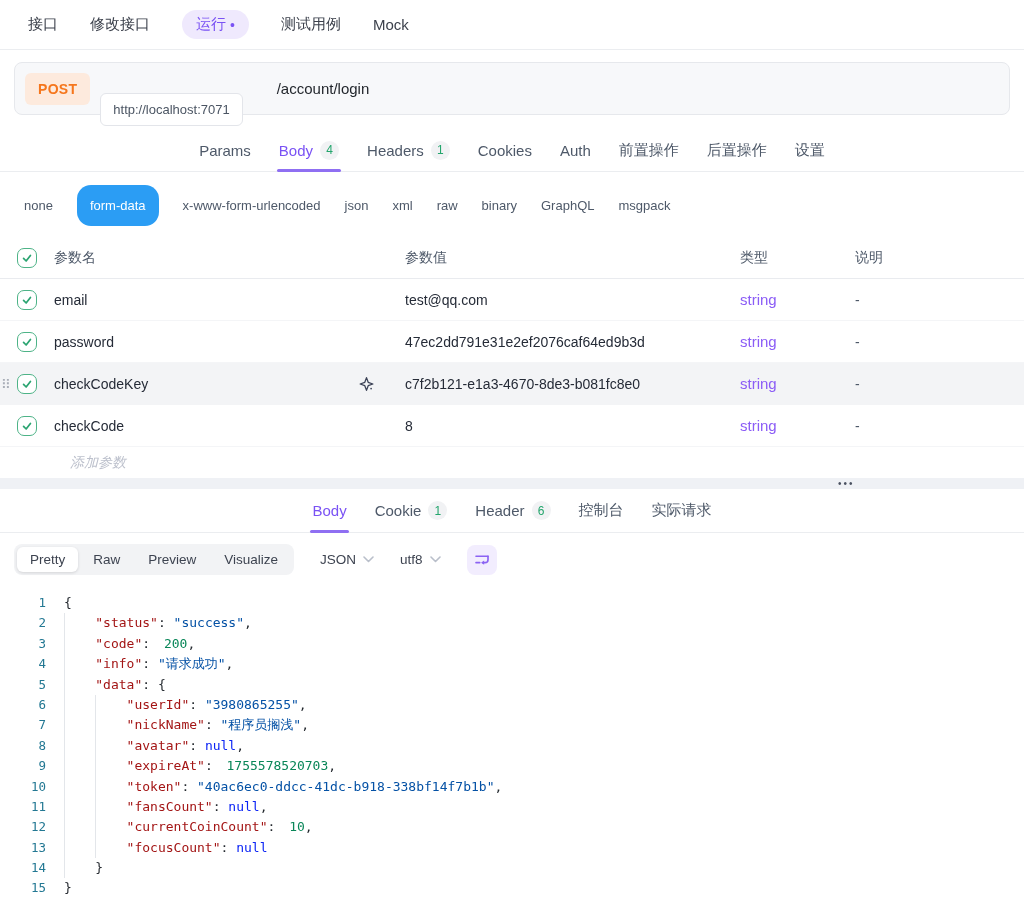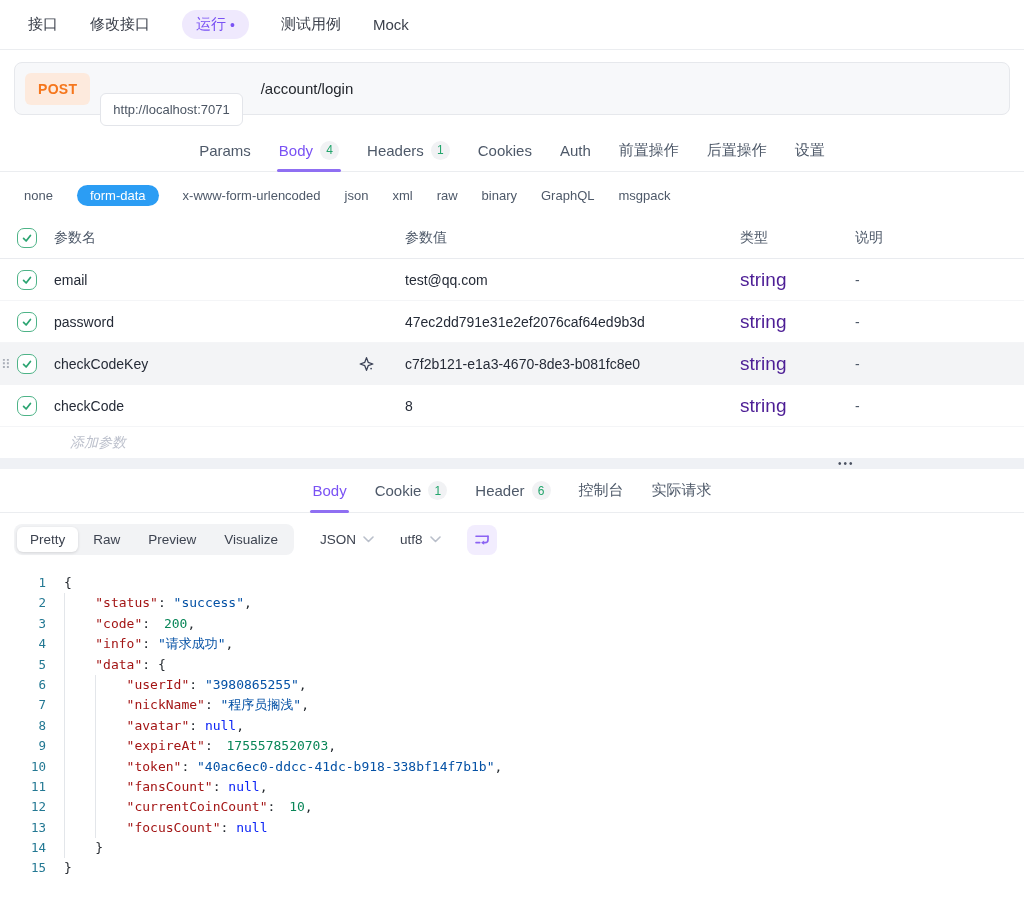--- a/index.html
+++ b/index.html
@@ -12,39 +12,39 @@
   .topnav { height:50px; display:flex; align-items:center; padding:0 28px; gap:32px; border-bottom:1px solid #ebedf0; }
   .toptab { font-size:15px; color:#3c414c; display:flex; align-items:center; gap:4px; cursor:pointer; white-space:nowrap; }
   .toptab.active { background:#efe9fd; color:#7a52f4; padding:5px 14px; border-radius:16px; }
   .toptab-dot { display:none; color:#7a52f4; font-size:14px; line-height:1; }
   .toptab.active .toptab-dot.show { display:inline; }
   
   .reqbar-wrap { padding:12px 14px 14px; }
   .reqbar { height:53px; background:#f7f8fa; border:1px solid #e6e8ec; border-radius:8px; display:flex; align-items:center; padding:0 10px; gap:10px; }
   .method { background:#fdeadd; color:#f5761c; font-weight:bold; font-size:14px; padding:8px 13px; border-radius:6px; letter-spacing:.3px; cursor:pointer; }
   .urlbox { background:#fff; border:1px solid #e3e5ea; border-radius:6px; padding:8px 12px; font-size:13px; color:#4b5563; cursor:text;margin-top:41px; }
-  .path { font-size:15px; color:#1f2329; margin-left:8px; cursor:text; }
+  .path { font-size:15px; color:#1f2329; margin-left:24px; cursor:text; }
   
   .tabsrow { display:flex; align-items:center; gap:28px; padding:0 24px; height:43px; border-bottom:1px solid #ebedf0;justify-content:center; }
   .tab { position:relative; height:100%; display:flex; align-items:center; gap:7px; font-size:15px; color:#4e5969; cursor:pointer; white-space:nowrap; }
   .tab.active { color:#7a52f4; }
   .tab.active::after { content:""; position:absolute; left:-2px; right:-2px; bottom:-1px; height:3px; border-radius:3px; background:#8f6ff2; }
   .badge { min-width:19px; height:19px; border-radius:10px; background:#f1f2f4; color:#23a56c; font-size:12px; display:flex; align-items:center; justify-content:center; padding:0 5px; }
   
   .bodytypes { display:flex; align-items:center; gap:24px; padding:13px 24px 11px; }
   .bodytype { font-size:13px; color:#4e5969; cursor:pointer; white-space:nowrap; }
-  .bodytype.active { background:#2b9df4; color:#fff; padding:3px 13px; border-radius:14px; }
+  .bodytype.active { background:#2b9df4; color:#fff; padding:13px 13px; border-radius:14px; }
   
   .prow { display:grid; grid-template-columns:54px 351px 335px 115px 1fr; align-items:center; height:42px; position:relative; border-bottom:1px solid #f4f5f7; }
   .prow.head { color:#4e5969; border-bottom:1px solid #e9ebef; }
   .prow.highlight { background:#f3f4f6; border-bottom-color:#f3f4f6; }
   .pcell-check { display:flex; justify-content:center; }
   .checkbox { width:20px; height:20px; border:1.5px solid #4db387; border-radius:7px; display:flex; align-items:center; justify-content:center; background:#fff; cursor:pointer; }
   .pname, .pvalue { font-size:14px; color:#252b37; cursor:text; }
-  .ptype { font-size:19px; color:#4c1d95; cursor:pointer; }
+  .ptype { font-size:15px; color:#8b5cf6; cursor:pointer; }
   .pdesc { font-size:14px; color:#4e5969; cursor:text; }
   .prow.head .pname, .prow.head .pvalue, .prow.head .ptype, .prow.head .pdesc { color:#4e5969; font-size:14px; cursor:default; }
   .drag-handle { display:none; position:absolute; left:1px; top:50%; transform:translateY(-50%); color:#a9aeb8; font-size:13px; cursor:grab; font-family:"DejaVu Sans",sans-serif; }
   .prow.highlight .drag-handle { display:block; }
   .magic-icon { display:none; position:absolute; left:358px; top:50%; transform:translateY(-50%); cursor:pointer; line-height:0; }
   .prow.highlight .magic-icon { display:block; }
   .addrow { height:31px; display:flex; align-items:center; padding-left:70px; color:#bcc0cc; font-size:14px; cursor:pointer;font-style:italic; }
   
   .splitter { height:11px; background:#eff1f5; position:relative; cursor:row-resize; }
   .splitter-dots { position:absolute; left:838px; top:50%; transform:translateY(-58%); color:#4a5160; font-size:10px; letter-spacing:2px; }

